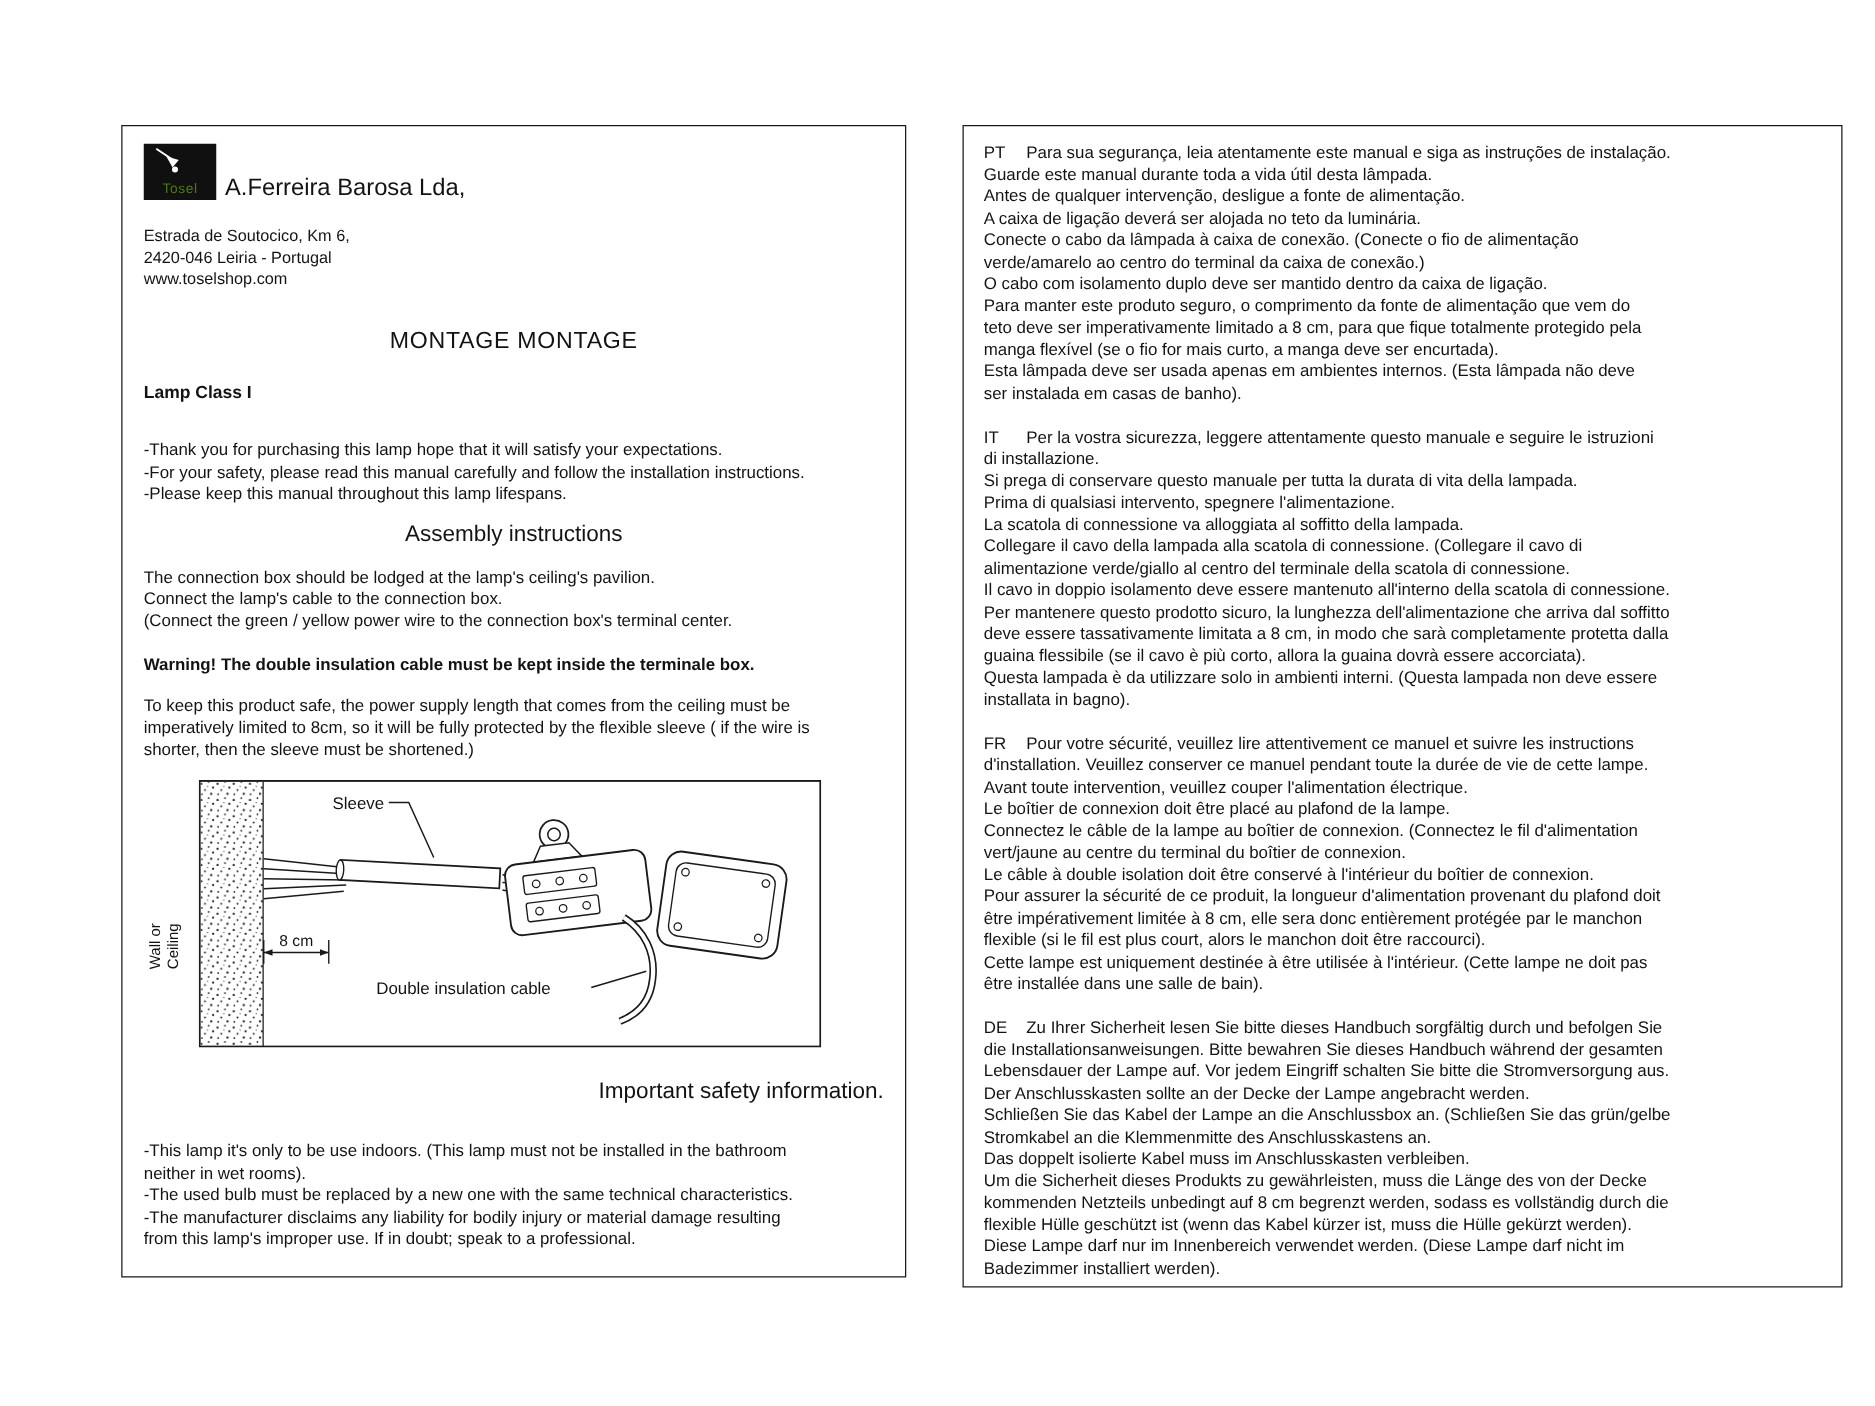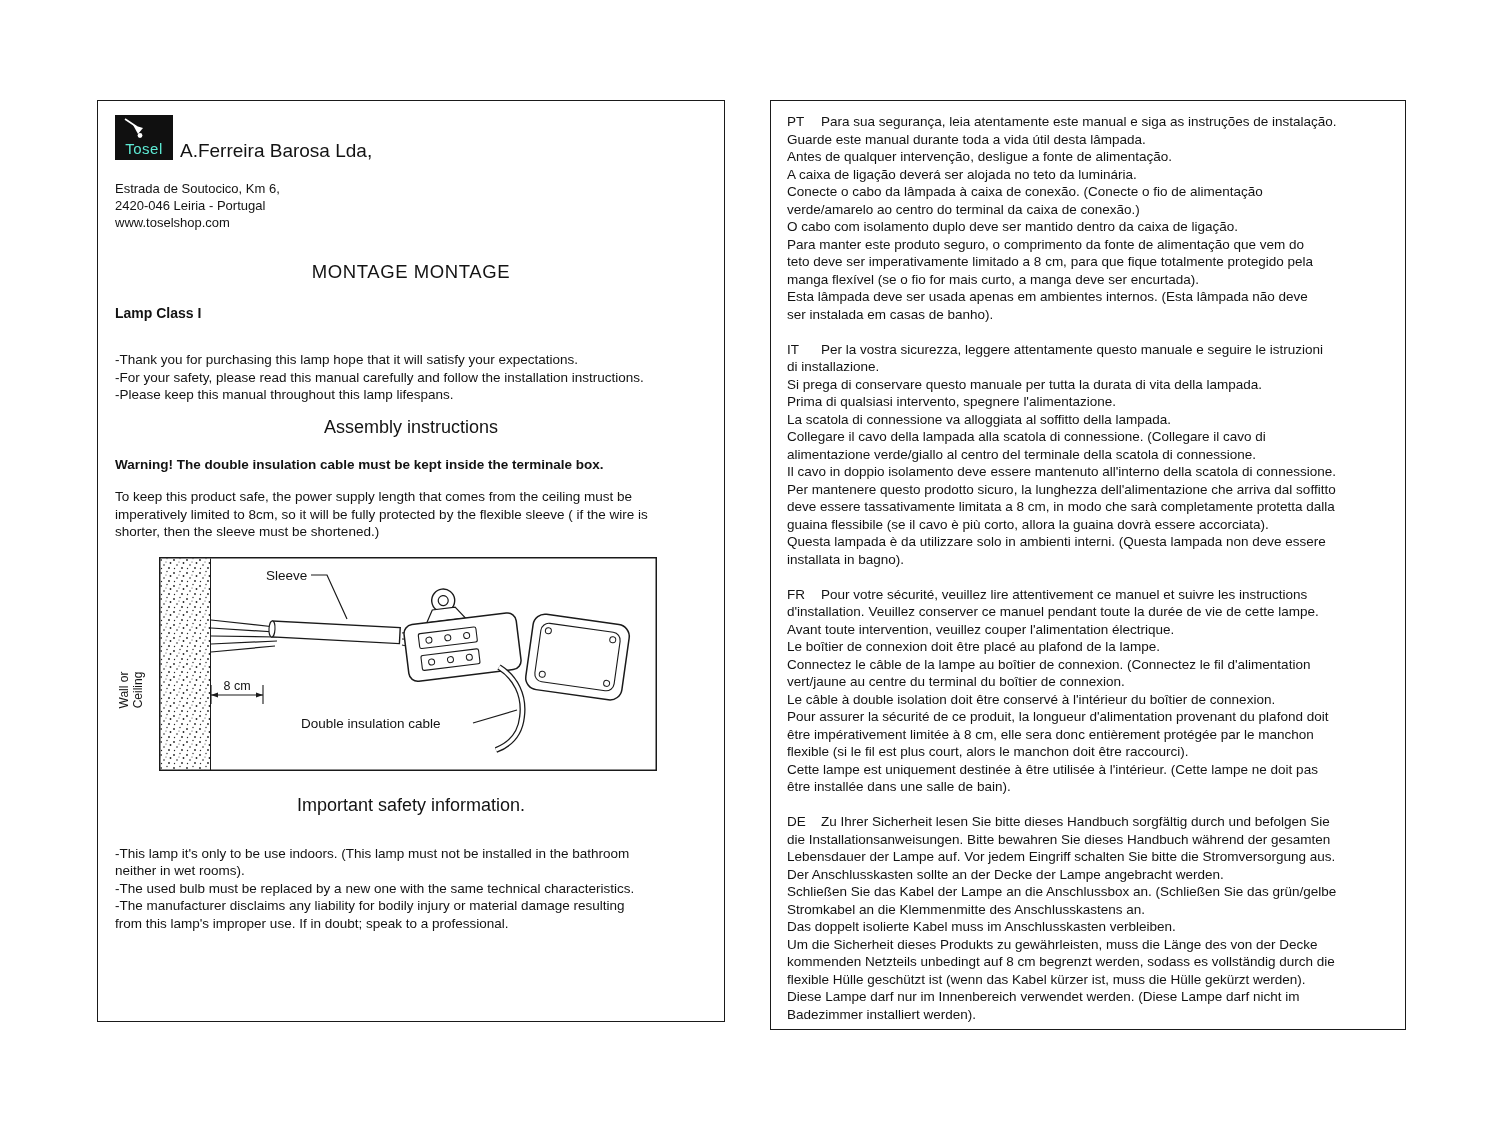--- a/index.html
+++ b/index.html
@@ -4,48 +4,48 @@
 <style>
   * { margin:0; padding:0; box-sizing:border-box; }
   html,body { background:#ffffff; }
   body {
     width:1500px; height:1125px; position:relative;
     font-family:"Liberation Sans", sans-serif; color:#131313;
     -webkit-font-smoothing:antialiased;
   }
   .panel { position:absolute; background:#fff; border:1.5px solid #1a1a1a; }
   .panel-left  { left:97px;  top:100px; width:628px; height:922px; padding:14px 17px; }
-  .panel-right { left:770px; top:100px; width:636px; height:930px; padding:12px 16px;
+  .panel-right { left:770px; top:100px; width:704px; height:930px; padding:12px 16px;
                  font-size:13.5px; line-height:17.5px; }
 
   
   .logo-row { display:flex; align-items:flex-end; gap:7px; }
   .logo-box { width:58px; height:45px; background:#101010; position:relative;
               display:flex; align-items:flex-end; justify-content:center; }
-  .logo-text { color:#5eead4; font-size:15px; letter-spacing:0.5px; padding-bottom:3px; }
+  .logo-text { color:#4d7c0f; font-size:11px; letter-spacing:0.5px; padding-bottom:3px; }
   .logo-lamp { position:absolute; top:3px; left:8px; }
   .company-name { font-size:19px; line-height:15px; padding-bottom:2px; }
   .company-lines { margin-top:20px; font-size:13px; line-height:17px; white-space:pre-line; }
 
   .doc-title { text-align:center; font-size:18.5px; letter-spacing:0.6px; margin-top:30px; }
   .doc-subtitle { text-align:left; font-size:14px; font-weight:bold; margin-top:22px; }
 
   .body-text { font-size:13.5px; line-height:17.5px; white-space:pre-line; }
   .intro { margin-top:30px; }
   .section-heading { text-align:center; font-size:18px; margin-top:13px; }
   .warning { font-size:13.5px; line-height:17.5px; font-weight:bold; margin-top:14px; }
   .para { margin-top:15px; }
 
   .diagram-wrap { position:relative; height:214px; margin-top:16px; }
   .diagram-svg { position:absolute; left:44px; top:0; }
   .wall-label { position:absolute; left:-14px; top:118px; width:62px; height:30px;
                 transform:rotate(-90deg); font-size:12px; line-height:14px;
                 text-align:center; white-space:pre-line; }
 
-  .safety-heading { text-align:center; font-size:18px; margin-top:24px; }
+  .safety-heading { text-align:right; font-size:18px; margin-top:24px; }
   .safety { margin-top:29px; }
 
   
   .lang-section { margin-bottom:17.5px; }
   .lang-section:last-child { margin-bottom:0; }
   .lang-code { display:inline-block; min-width:21px; margin-right:13px; }
   .lang-text { white-space:pre-line; }
 
   svg text { font-family:"Liberation Sans", sans-serif; fill:#131313; }
 </style>
@@ -72,20 +72,23 @@
   <div class="doc-title">MONTAGE MONTAGE</div>
   <div class="doc-subtitle">Lamp Class I</div>
 
   <div class="body-text intro">-Thank you for purchasing this lamp hope that it will satisfy your expectations.
 -For your safety, please read this manual carefully and follow the installation instructions.
 -Please keep this manual throughout this lamp lifespans.</div>
 
   <div class="section-heading">Assembly instructions</div>
 
 
+  <div class="body-text para">The connection box should be lodged at the lamp's ceiling's pavilion.
+Connect the lamp's cable to the connection box.
+(Connect the green / yellow power wire to the connection box's terminal center.</div>
 
   <div class="warning" style="margin-top:18px">Warning! The double insulation cable must be kept inside the terminale box.</div>
 
   <div class="body-text para">To keep this product safe, the power supply length that comes from the ceiling must be
 imperatively limited to 8cm, so it will be fully protected by the flexible sleeve ( if the wire is
 shorter, then the sleeve must be shortened.)</div>
 
   <div class="diagram-wrap">
     <div class="wall-label">Wall or
 Ceiling</div>

